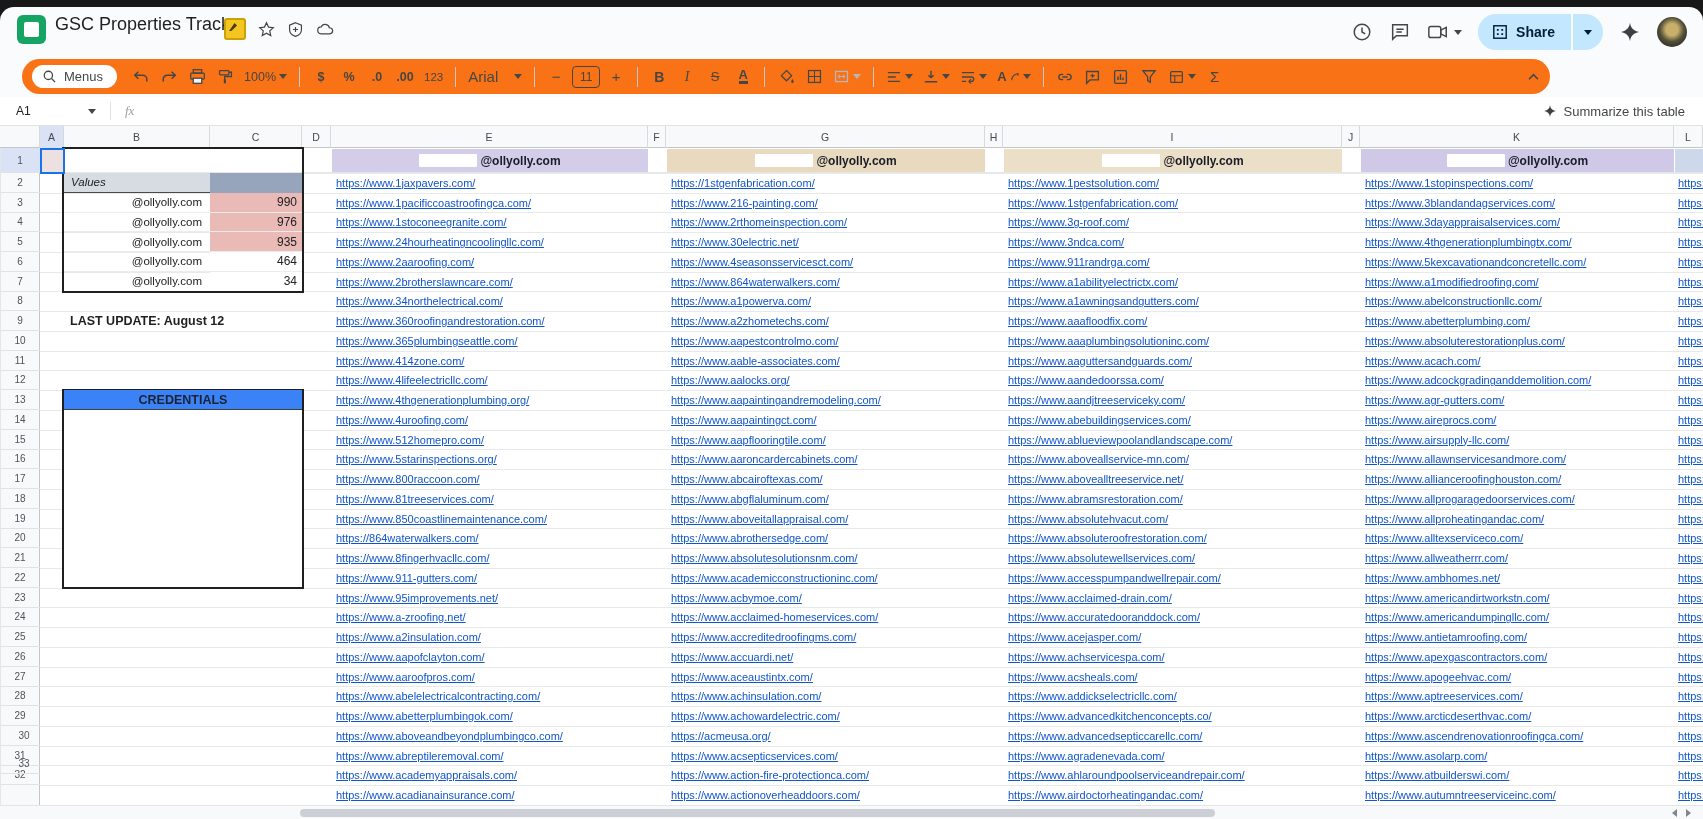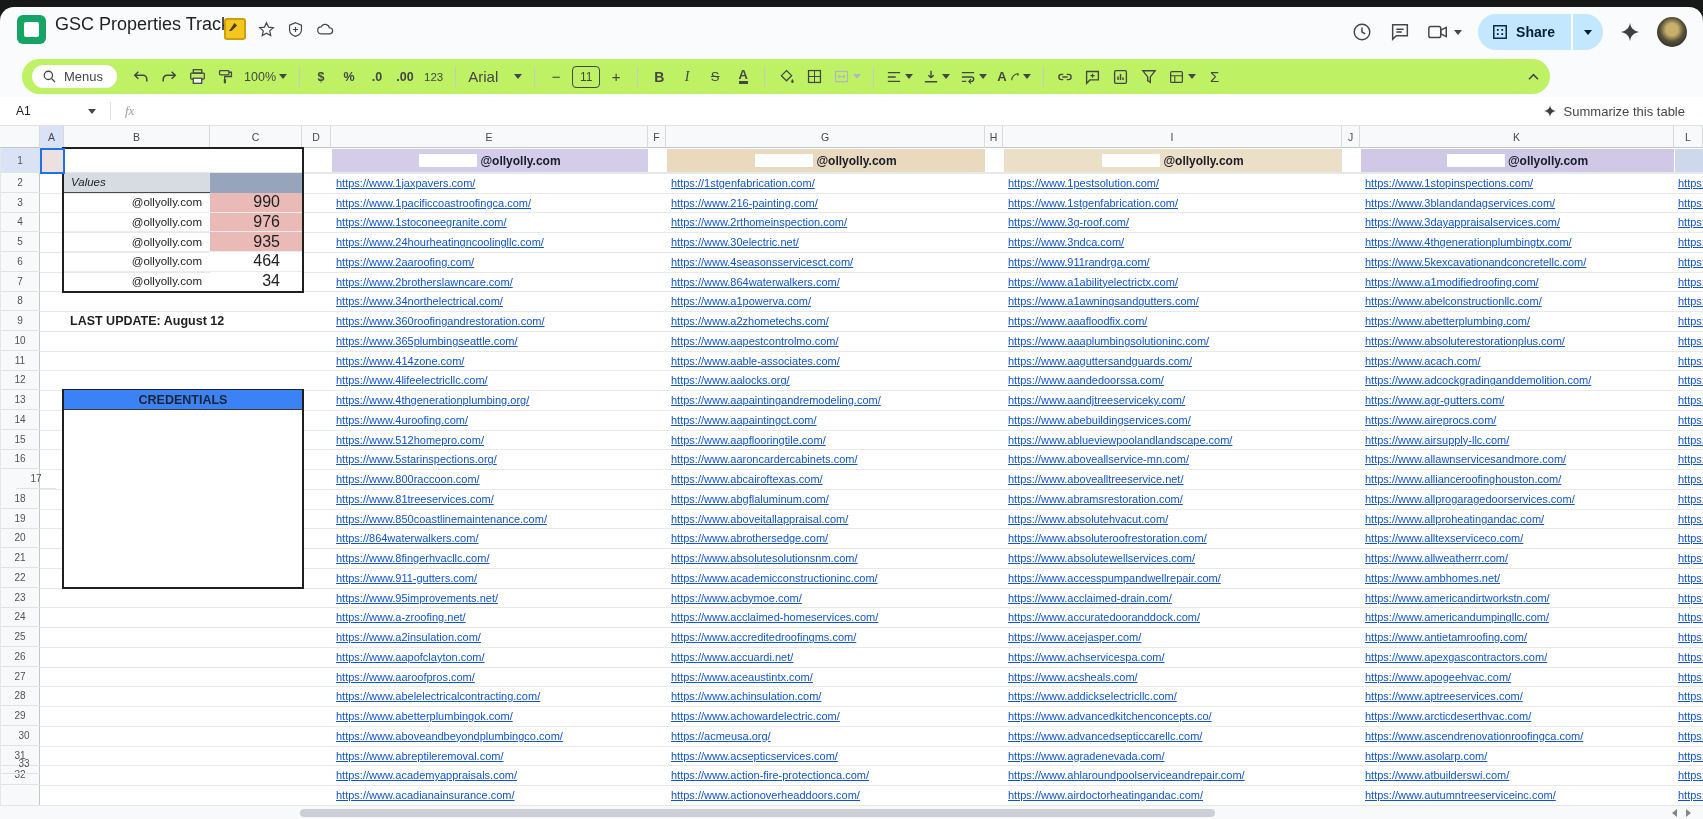--- a/index.html
+++ b/index.html
@@ -29,21 +29,21 @@
   .share-pill{display:flex;align-items:center;height:36px;}
   .share-main{display:flex;align-items:center;gap:8px;background:#c2e7ff;color:#001d35;
       font-size:14px;font-weight:bold;padding:0 16px 0 14px;height:36px;border-radius:18px 0 0 18px;}
   .share-dd{background:#c2e7ff;height:36px;width:30px;border-radius:0 18px 18px 0;margin-left:2px;
       display:flex;align-items:center;justify-content:center;}
   .avatar{width:30px;height:30px;border-radius:50%;
       background:radial-gradient(circle at 50% 42%, #c9b06a 0 26%, #55503c 52%, #23231e 90%);}
   .ddt{width:0;height:0;border-left:4px solid transparent;border-right:4px solid transparent;border-top:5px solid #444746;}
 
   
-  .toolbar{position:absolute;top:52px;left:22px;width:1528px;height:35px;background:#bef264;
+  .toolbar{position:absolute;top:52px;left:22px;width:1528px;height:35px;background:#f97316;
       border-radius:18px;display:flex;align-items:center;padding:0 10px;box-sizing:border-box;gap:4px;}
   .menus-pill{display:flex;align-items:center;gap:7px;background:#fff;border-radius:15px;
       padding:4px 14px 4px 10px;margin-right:8px;}
   .menus-pill span{font-size:13px;color:#444746;}
   .tbtn{display:flex;align-items:center;justify-content:center;min-width:24px;height:24px;
       border:none;background:transparent;padding:0 3px;color:#444746;font-size:13px;gap:3px;cursor:default;}
   .txtbtn{font-size:12.5px;color:#444746;font-weight:bold;}
   .sep{width:1px;height:20px;background:#c7cacd;margin:0 5px;}
   .fs-box{width:26px;height:20px;border:1px solid #444746;border-radius:4px;font-size:12px;color:#444746;
       display:flex;align-items:center;justify-content:center;}
@@ -83,21 +83,21 @@
   .l1block{position:absolute;background:#cdd8ea;}
   .sumbox{position:absolute;border:2.5px solid #1f1f1f;box-sizing:border-box;background:#fff;}
   .sumtitle{position:absolute;display:flex;align-items:center;justify-content:center;
       font-weight:bold;font-size:12.5px;color:#1c2330;letter-spacing:.3px;}
   .valrow-b{position:absolute;display:flex;align-items:center;padding-left:7px;font-size:11.5px;
       font-style:italic;color:#202124;box-sizing:border-box;}
   .valrow-c{position:absolute;}
   .acct-email{position:absolute;display:flex;align-items:center;justify-content:flex-end;
       padding-right:8px;font-size:11.5px;color:#202124;box-sizing:border-box;border-bottom:1px solid #ececec;}
   .acct-val{position:absolute;display:flex;align-items:center;justify-content:flex-end;
-      padding-right:22px;font-size:16px;color:#202124;box-sizing:border-box;border-bottom:1px solid #ececec;}
+      padding-right:5px;font-size:12px;color:#202124;box-sizing:border-box;border-bottom:1px solid #ececec;}
   .lastupd{position:absolute;font-weight:bold;font-size:12.5px;color:#1f1f1f;display:flex;align-items:center;}
   .credbox{position:absolute;border:2.5px solid #1f1f1f;box-sizing:border-box;background:#fff;}
   .credtitle{position:absolute;background:#3b82f6;border-bottom:1.5px solid #3c3c3c;display:flex;
       align-items:center;justify-content:center;font-weight:bold;font-size:12.5px;color:#1c2330;box-sizing:border-box;}
   .ucol{position:absolute;}
   .ulink{display:flex;align-items:center;height:19.75px;white-space:nowrap;}
   .ulink a{font-size:11px;color:#1155cc;text-decoration:underline;cursor:pointer;}
   .lfrag{position:absolute;overflow:hidden;}
   .a1sel{position:absolute;border:2px solid #1a73e8;background:#ece0e0;box-sizing:border-box;}
   .hscroll{position:absolute;left:0;top:679px;width:1703px;height:14px;background:#f8f9fa;border-top:1px solid #e3e5e8;box-sizing:border-box;}
@@ -368,21 +368,21 @@
         <div class="rowhdr" style="top: 145.75px; height: 19.75px;">7</div>
         <div class="rowhdr" style="top: 165.5px; height: 19.75px;">8</div>
         <div class="rowhdr" style="top: 185.25px; height: 19.75px;">9</div>
         <div class="rowhdr" style="top: 205px; height: 19.75px;">10</div>
         <div class="rowhdr" style="top: 224.75px; height: 19.75px;">11</div>
         <div class="rowhdr" style="top: 244.5px; height: 19.75px;">12</div>
         <div class="rowhdr" style="top: 264.25px; height: 19.75px;">13</div>
         <div class="rowhdr" style="top: 284px; height: 19.75px;">14</div>
         <div class="rowhdr" style="top: 303.75px; height: 19.75px;">15</div>
         <div class="rowhdr" style="top: 323.5px; height: 19.75px;">16</div>
-        <div class="rowhdr" style="top: 343.25px; height: 19.75px; margin-left: 16px;">17</div>
+        <div class="rowhdr" style="top: 343.25px; height: 19.75px;">17</div>
         <div class="rowhdr" style="top: 363px; height: 19.75px;">18</div>
         <div class="rowhdr" style="top: 382.75px; height: 19.75px;">19</div>
         <div class="rowhdr" style="top: 402.5px; height: 19.75px;">20</div>
         <div class="rowhdr" style="top: 422.25px; height: 19.75px;">21</div>
         <div class="rowhdr" style="top: 442px; height: 19.75px;">22</div>
         <div class="rowhdr" style="top: 461.75px; height: 19.75px;">23</div>
         <div class="rowhdr" style="top: 481.5px; height: 19.75px;">24</div>
         <div class="rowhdr" style="top: 501.25px; height: 19.75px;">25</div>
         <div class="rowhdr" style="top: 521px; height: 19.75px;">26</div>
         <div class="rowhdr" style="top: 540.75px; height: 19.75px;">27</div>

